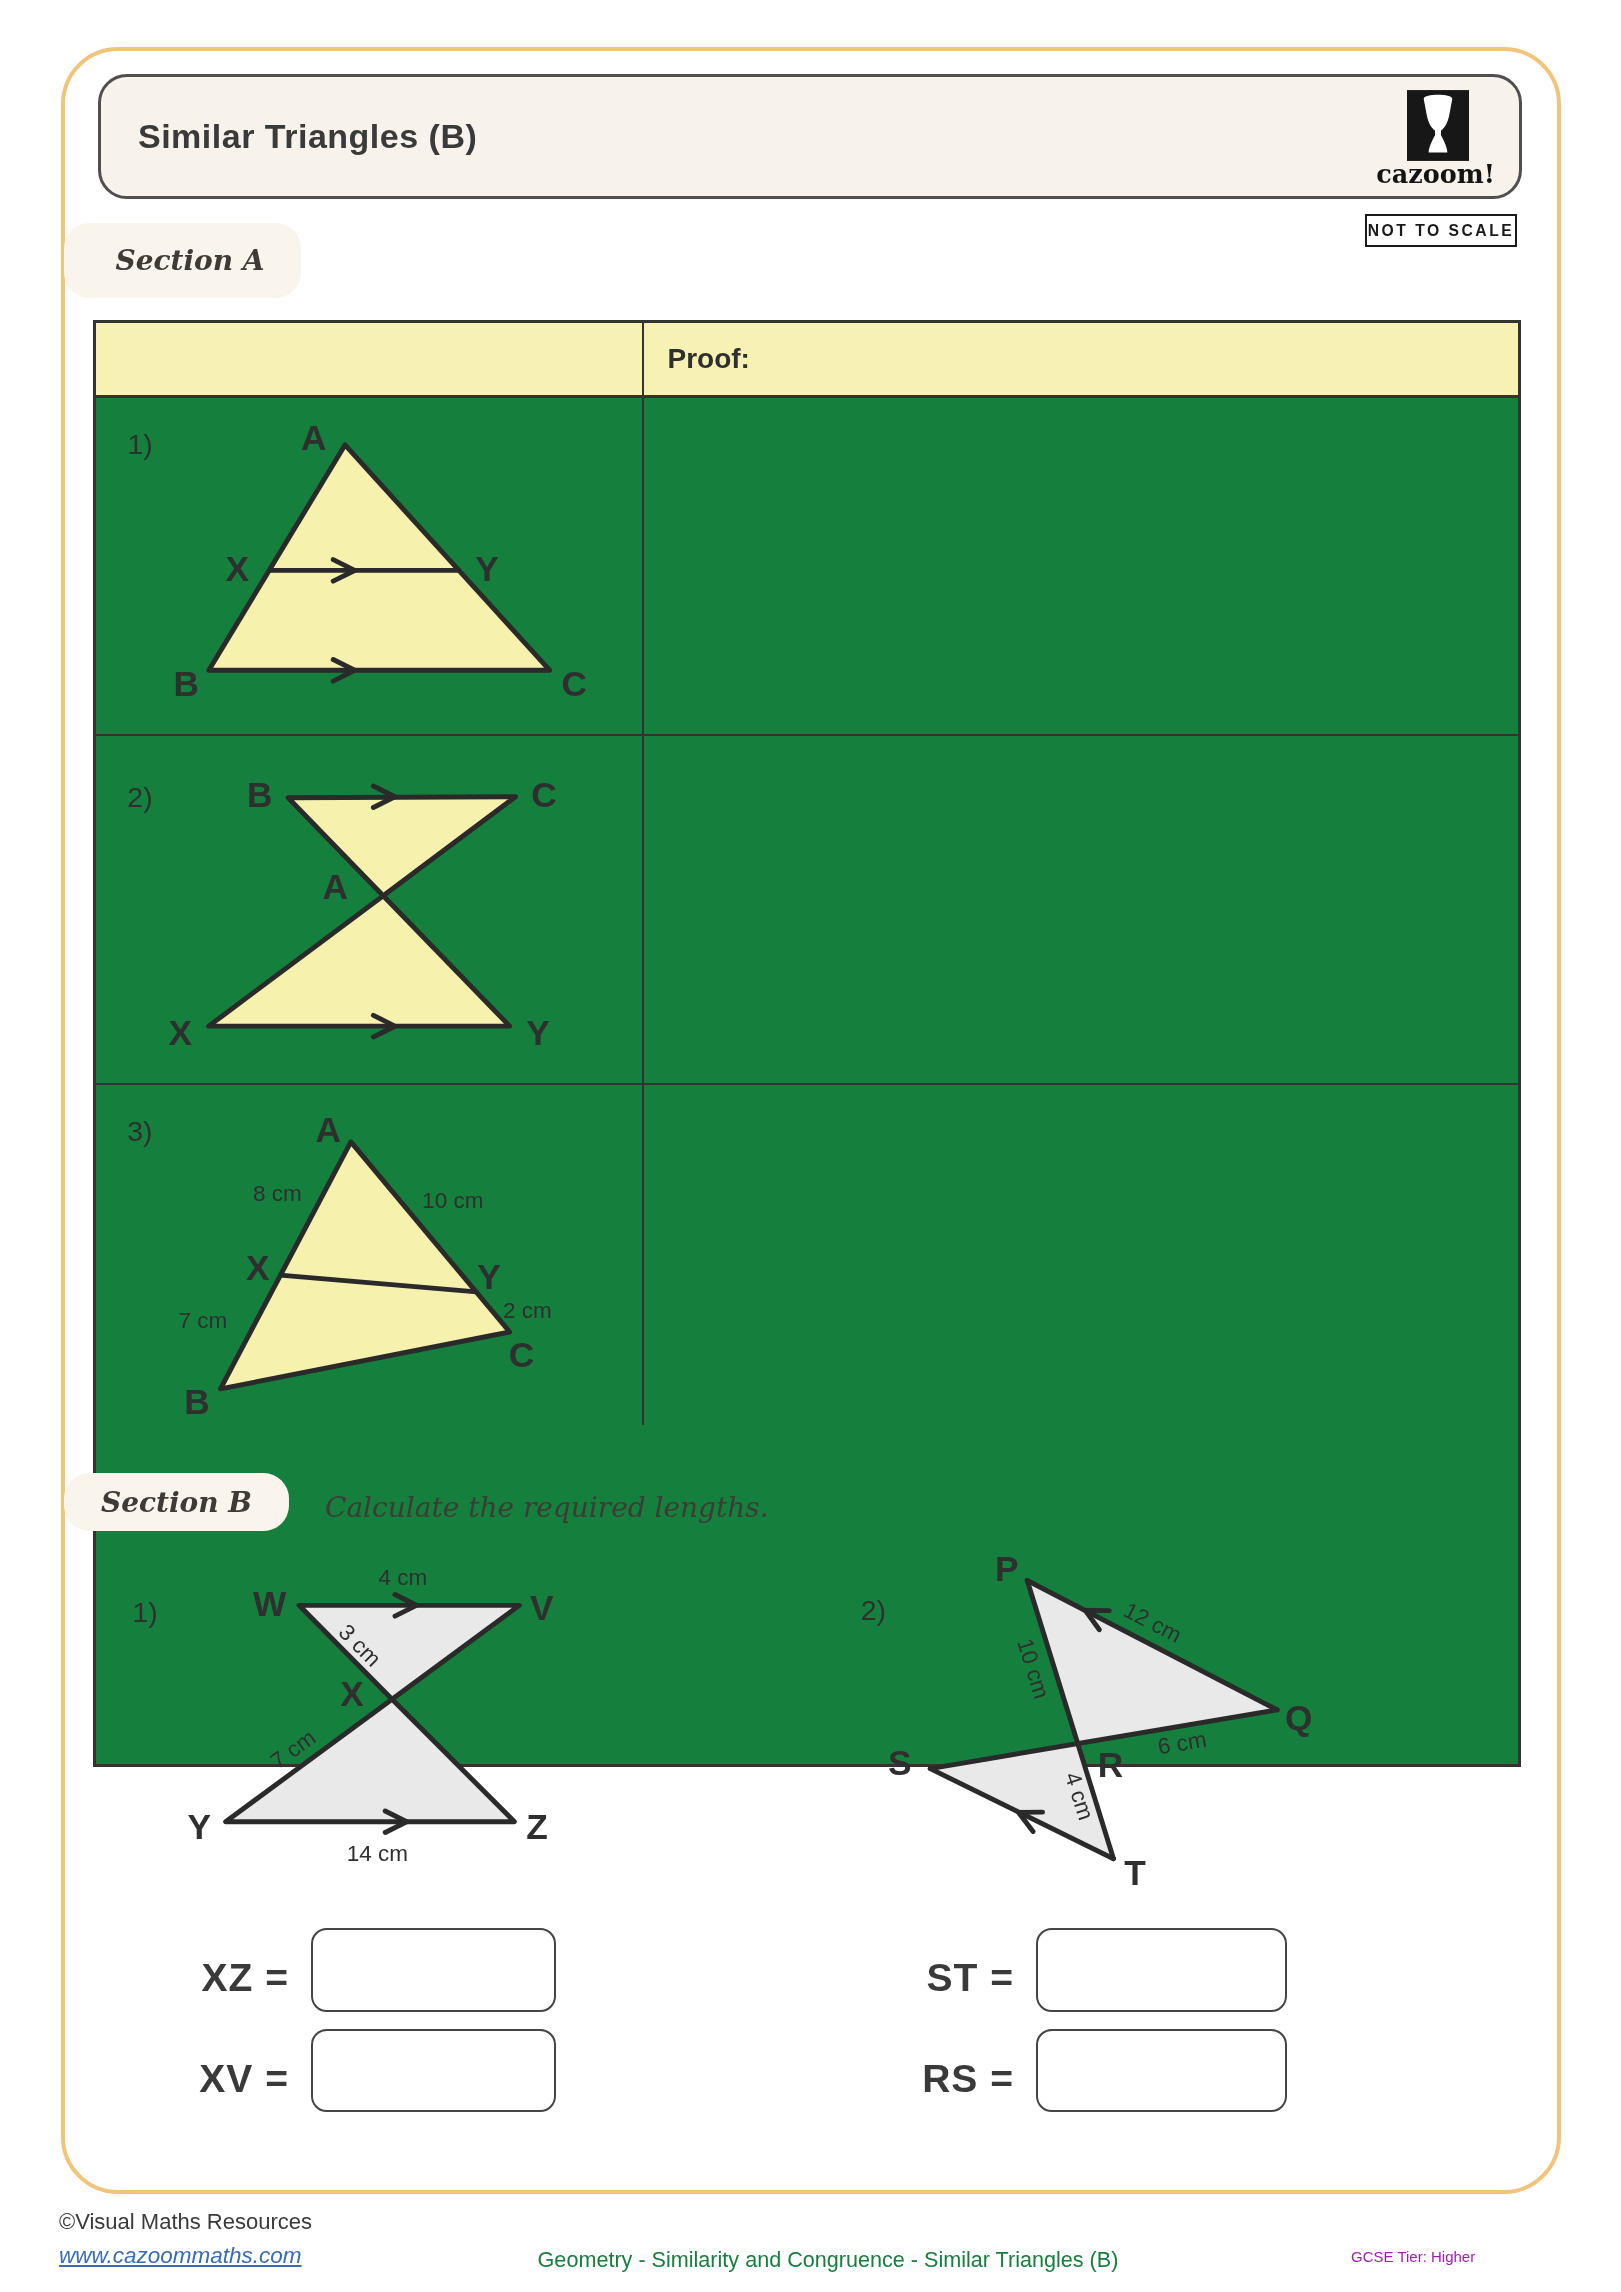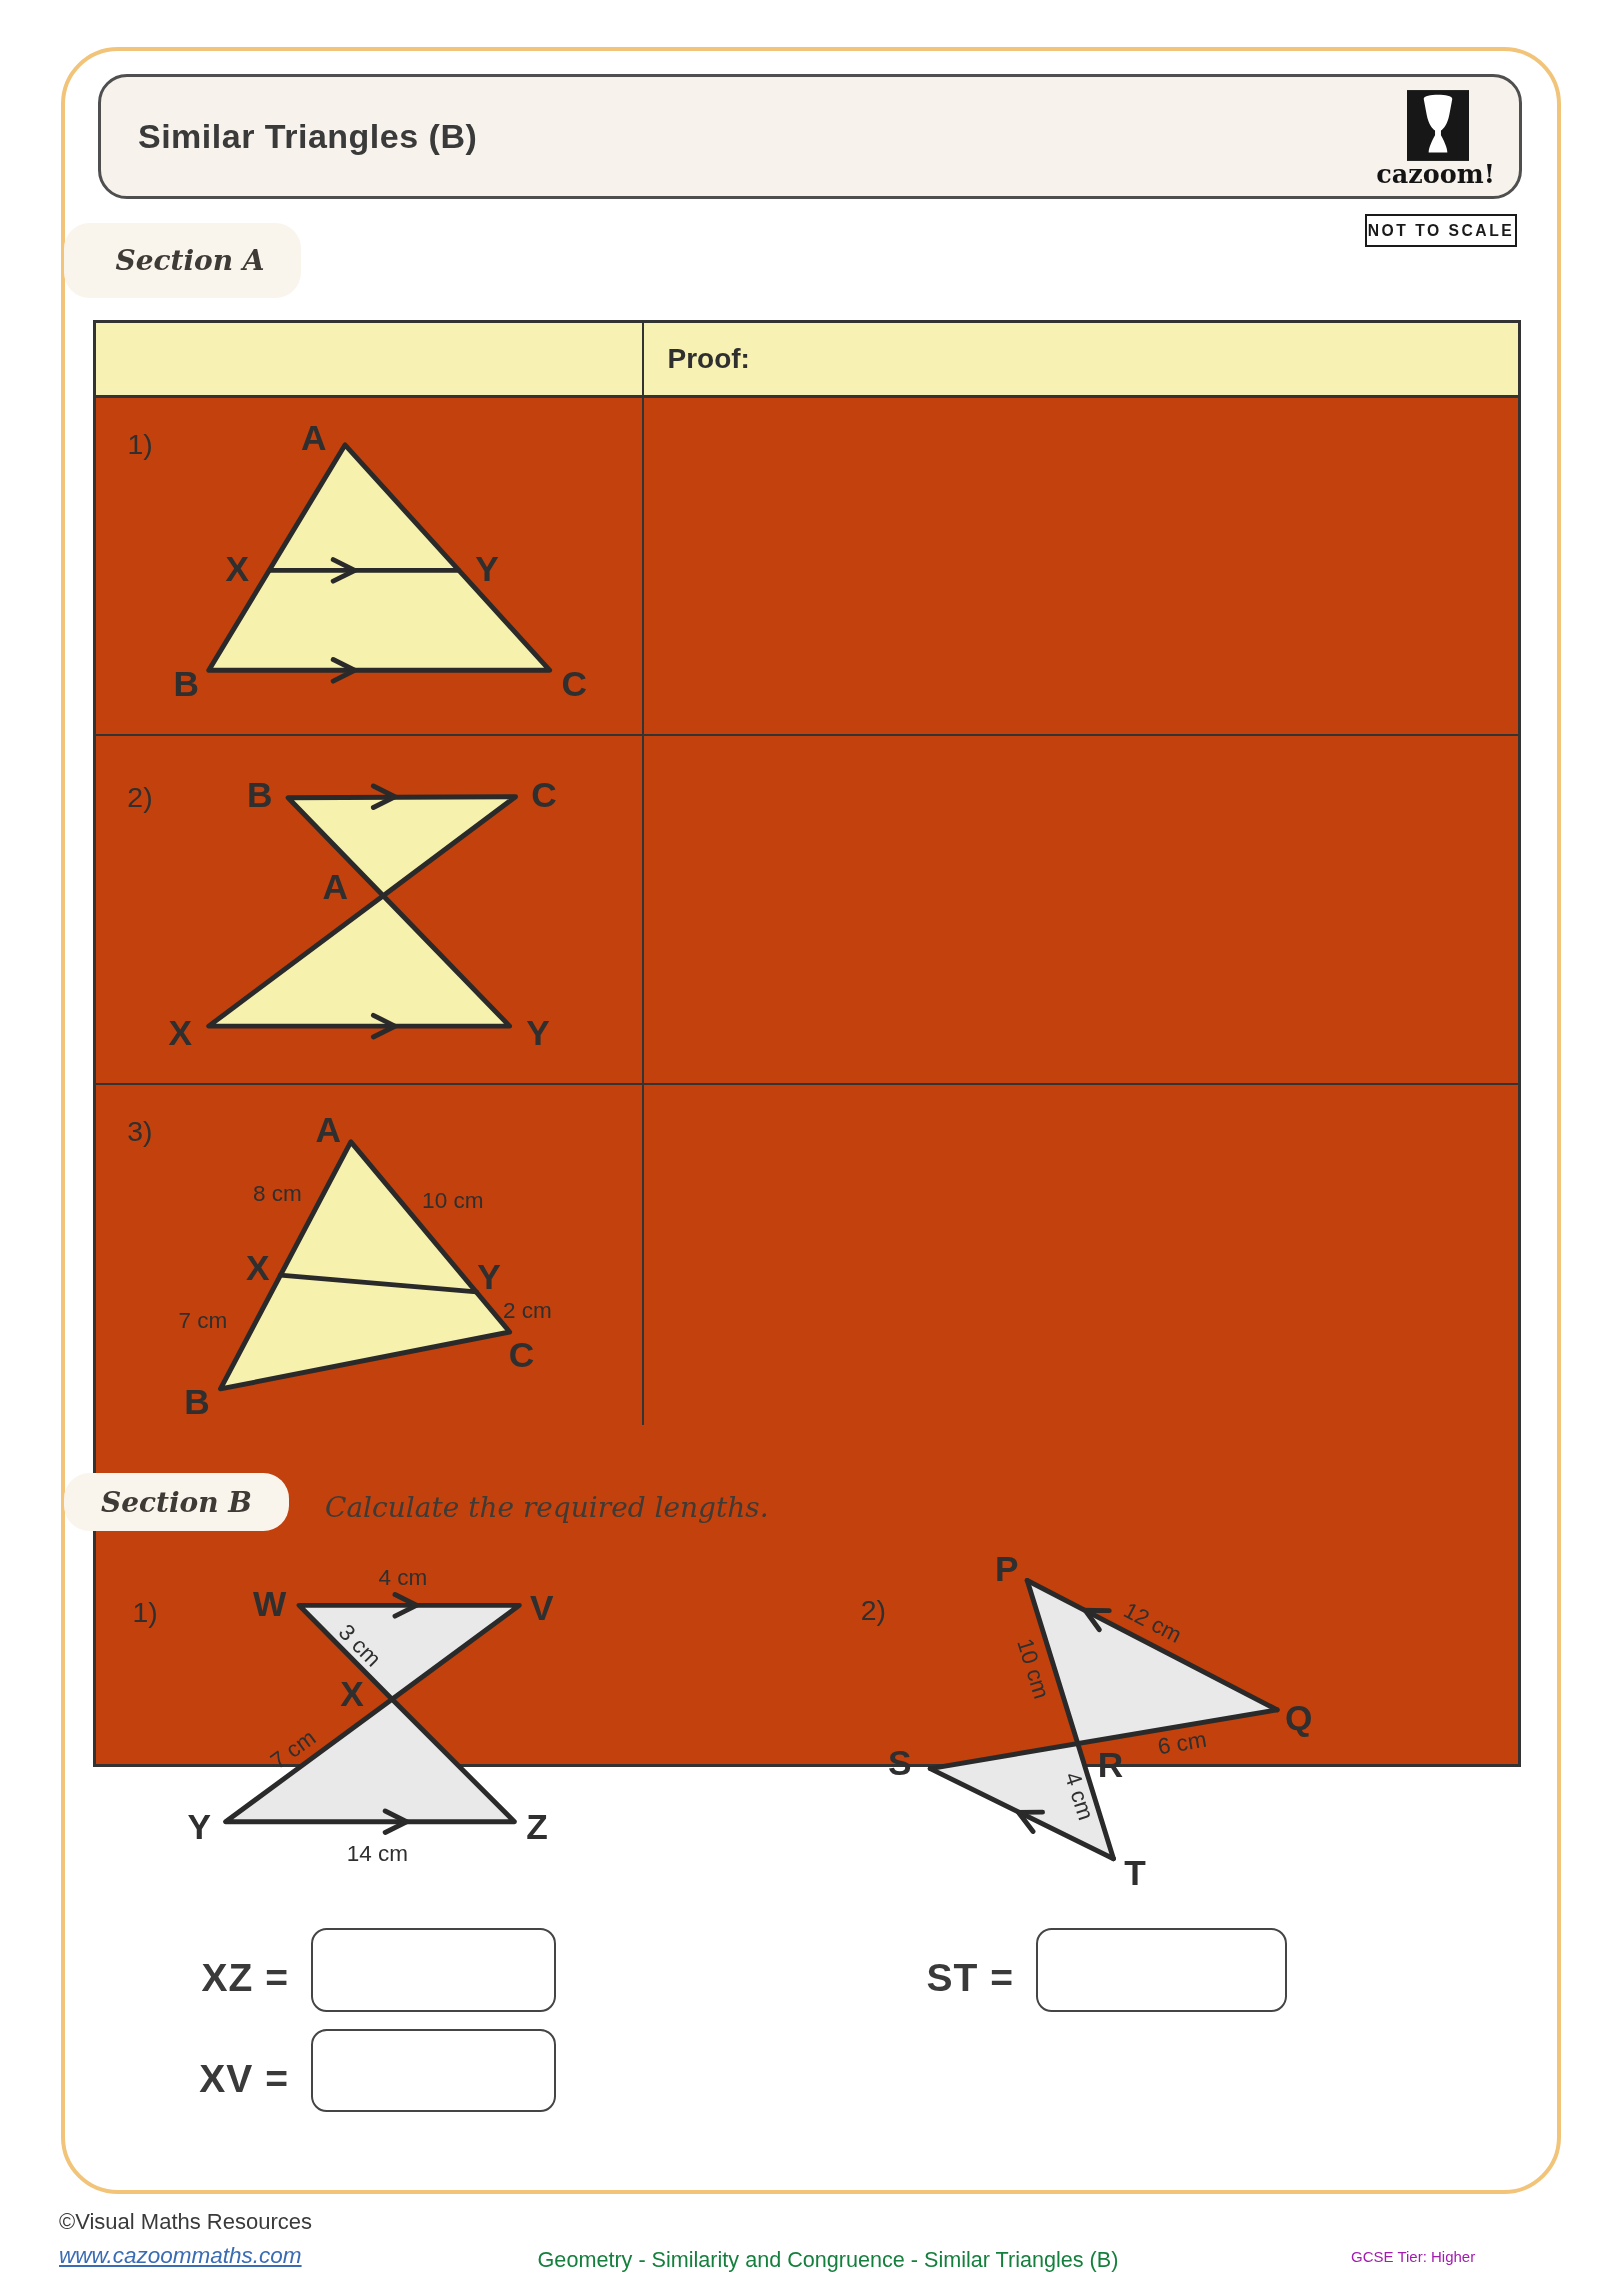--- a/index.html
+++ b/index.html
@@ -38,21 +38,21 @@
   #bubble-b { left:64px; top:1473px; width:225px; height:58px; }
   .instr {
     position:absolute; font-family:"DejaVu Serif", serif; font-style:italic;
     font-size:28px; color:#3E3A35; white-space:nowrap;
   }
   #instr-a { left:321px; top:249px; }
   #instr-b { left:325px; top:1491px; }
 
   .ptable {
     position:absolute; left:93px; top:320px; width:1428px; height:1447px;
-    border:3.9px solid #333333; box-sizing:border-box; background:#c2410c;text-align:center;
+    border:3.9px solid #333333; box-sizing:border-box; background:#15803d;text-align:center;
   }
   .thead { height:72px; background:#F7F1B3; border-bottom:3.9px solid #333333; display:flex; }
   .th-left { width:548px; border-right:2.9px solid #333333; box-sizing:border-box; }
   .th-right { flex:1; display:flex; align-items:center; padding-left:23.5px;
               font-size:28px; font-weight:bold; color:#2F2F2F; }
   .trow { display:flex; border-bottom:2.9px solid #333333; }
   .trow.last { border-bottom:none; }
   .row1 { height:336px; } .row2 { height:347px; } .row3 { height:340px; }
   .cell-left { width:548px; border-right:2.9px solid #333333; box-sizing:border-box; }
   .cell-right { flex:1; }
@@ -216,19 +216,23 @@
     <div class="abox"></div>
   </div>
   <div class="answer" id="ans-xv">
     <span class="alabel">XV =</span>
     <div class="abox"></div>
   </div>
   <div class="answer" id="ans-st">
     <span class="alabel">ST =</span>
     <div class="abox"></div>
   </div>
+  <div class="answer" id="ans-rs">
+    <span class="alabel">RS =</span>
+    <div class="abox"></div>
+  </div>
 
   <div class="f-copy">©Visual Maths Resources</div>
   <div class="f-link">www.cazoommaths.com</div>
   <div class="f-center">Geometry - Similarity and Congruence - Similar Triangles (B)</div>
   <div class="f-right">GCSE Tier: Higher</div>
 </div>
 
 
 </body></html>

